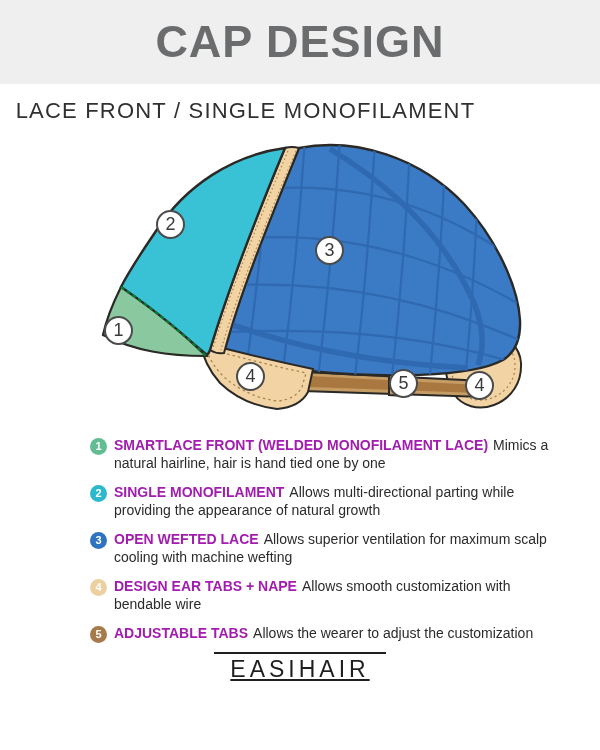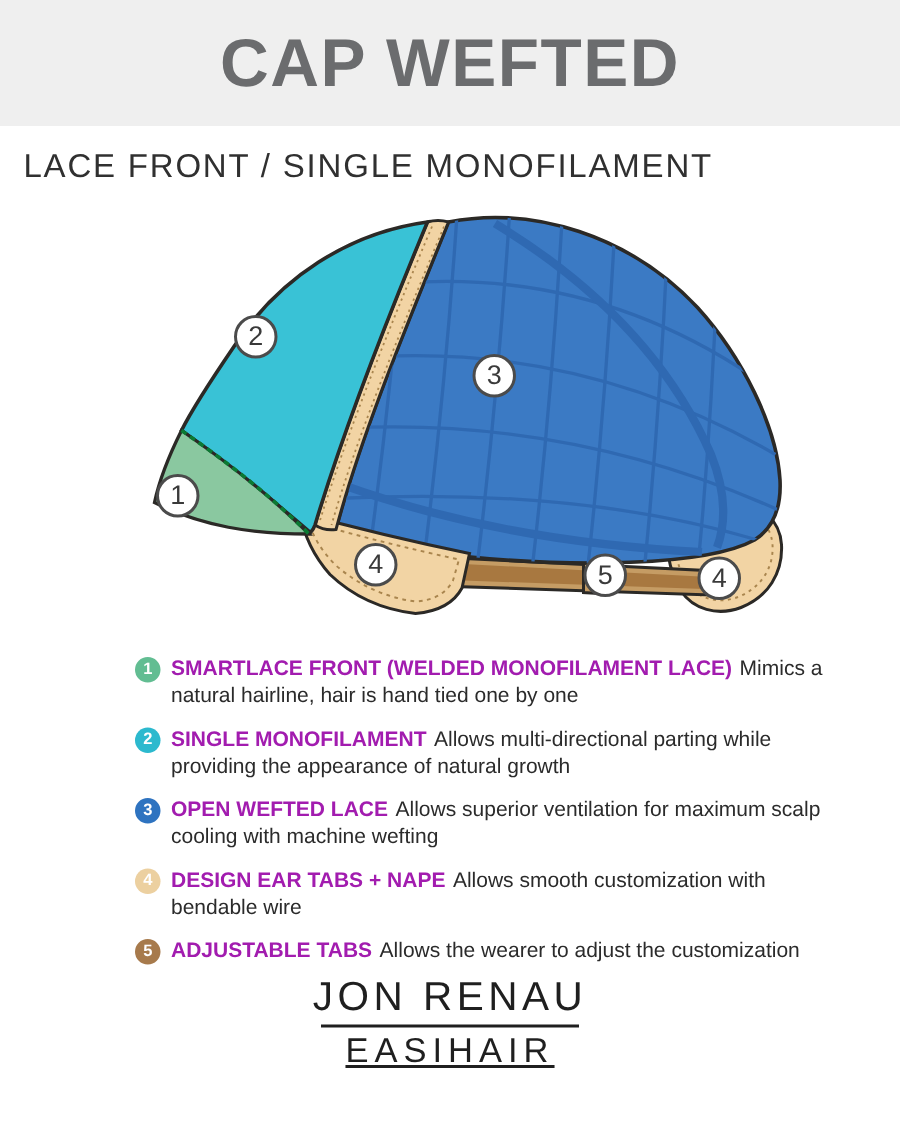--- a/index.html
+++ b/index.html
@@ -52,21 +52,21 @@
   
   .footer{position:absolute;top:649px;left:0;width:600px;text-align:center;color:#1f1f1f;}
   .brand-top{font-size:27px;letter-spacing:3px;}
   .brand-rule{width:172px;border:none;border-top:2px solid #1f1f1f;margin:3px auto 2px auto;}
   .brand-bottom{font-size:23px;letter-spacing:4px;text-decoration:underline;}
 </style>
 </head>
 <body>
 
 <div class="header-band">
-  <h1 class="header-title">CAP WEFTED</h1>
+  <h1 class="header-title">CAP DESIGN</h1>
 </div>
 <div class="subtitle">LACE FRONT / SINGLE MONOFILAMENT</div>
 
 <div class="diagram">
   <svg width="600" height="300" viewBox="0 0 600 300">
     <defs>
       <clipPath id="blueClip">
         <path d="M 224,218 C 240,157 269,87 299,13 C 355,2 420,22 465,70 C 495,103 518,150 520,185 C 521,205 514,218 503,225 C 470,243 380,243 310,236 C 278,231 248,227 224,218 Z"></path>
       </clipPath>
     </defs>
@@ -145,16 +145,15 @@
     <span class="lnum c4">4</span>
     <span class="ltitle">DESIGN EAR TABS + NAPE</span><span class="ldesc">Allows smooth customization with bendable wire</span>
   </div>
   <div class="legend-item">
     <span class="lnum c5">5</span>
     <span class="ltitle">ADJUSTABLE TABS</span><span class="ldesc">Allows the wearer to adjust the customization</span>
   </div>
 </div>
 
 <div class="footer">
-  <div class="brand-top">JON RENAU</div>
   <hr class="brand-rule">
   <div class="brand-bottom">EASIHAIR</div>
 </div>
 
 </body></html>

